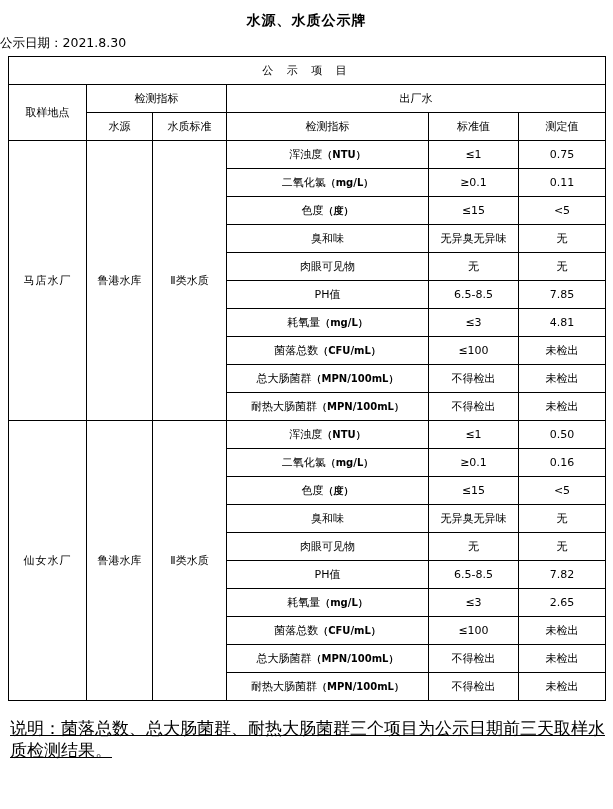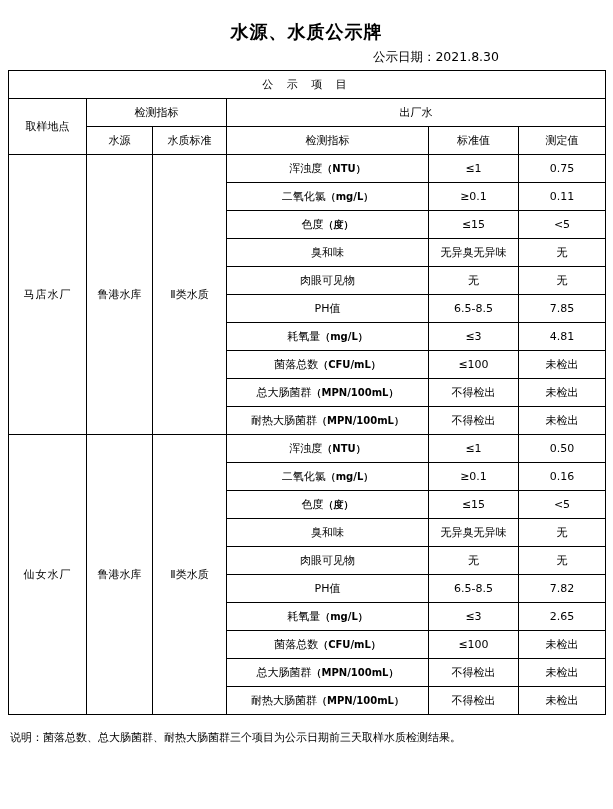--- a/index.html
+++ b/index.html
@@ -15,30 +15,29 @@
     overflow: hidden;
   }
   .page {
     width: 613px;
     height: 809px;
     position: relative;
     box-sizing: border-box;
   }
   .title {
     text-align: center;
-    font-size: 18px;
+    font-size: 14px;
     font-weight: bold;
     letter-spacing: 1px;
-    padding-top: 20px;
+    padding-top: 12px;
     padding-bottom: 5px;
     font-family: "DejaVu Serif", "Liberation Serif", serif;
   }
   .pub-date-row {
     display: flex;
-    justify-content: flex-end;
     padding-right: 114px;
     font-size: 12.5px;
     padding-bottom: 4px;
   }
   table.main {
     border-collapse: collapse;
     width: 597px;
     margin-left: 8px;
     table-layout: fixed;
   }
@@ -77,24 +76,25 @@
     font-weight: bold;
   }
   .item-cell .unit {
     font-weight: bold;
     font-size: 10px;
   }
   .val-cell {
     font-size: 11.5px;
   }
   .note {
-    font-size: 11px;
+    font-size: 17px;
     margin-left: 10px;
     margin-top: 16px;
     line-height: 1.3;
+    text-decoration: underline;
   }
   .col-loc { width: 78px; }
   .col-src { width: 66px; }
   .col-std { width: 74px; }
   .col-item { width: 202px; }
   .col-stdval { width: 90px; }
   .col-meas { width: 87px; }
 </style>
 </head>
 <body>

